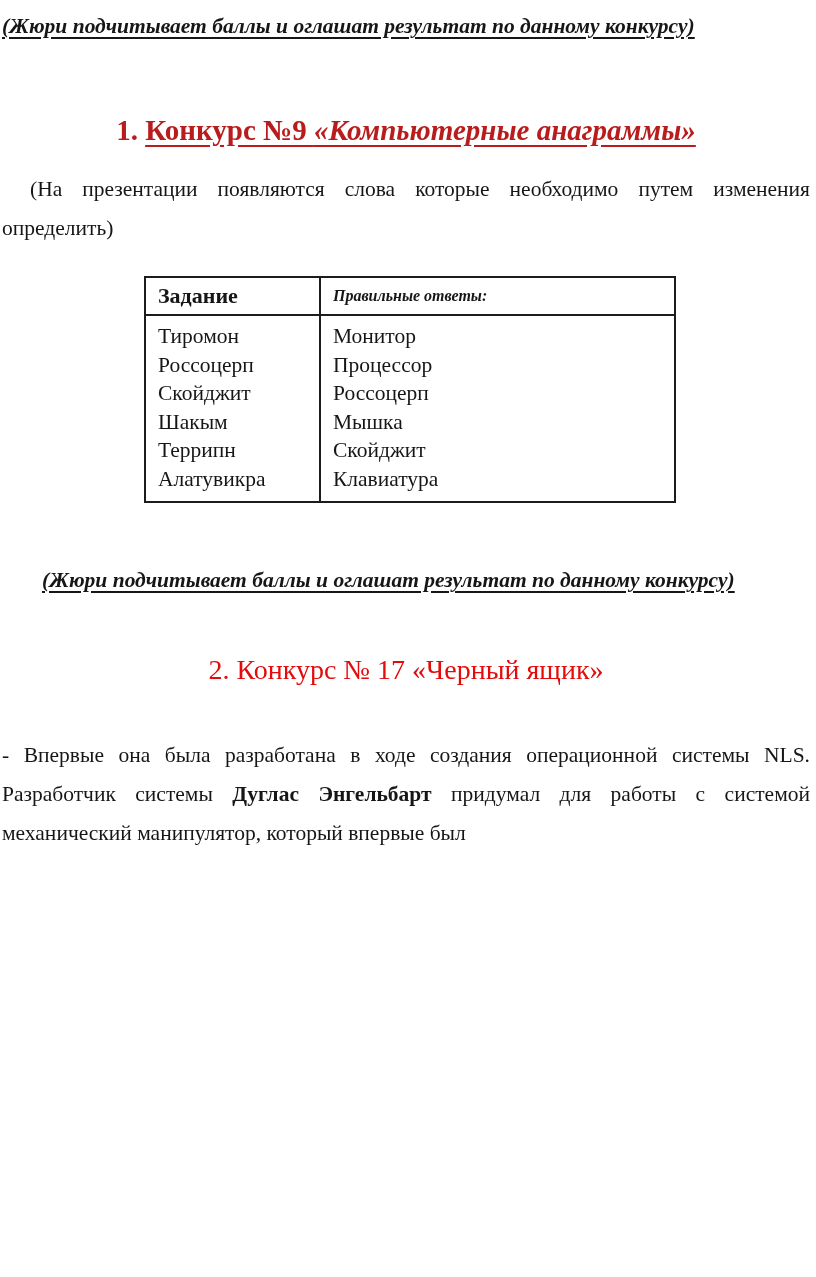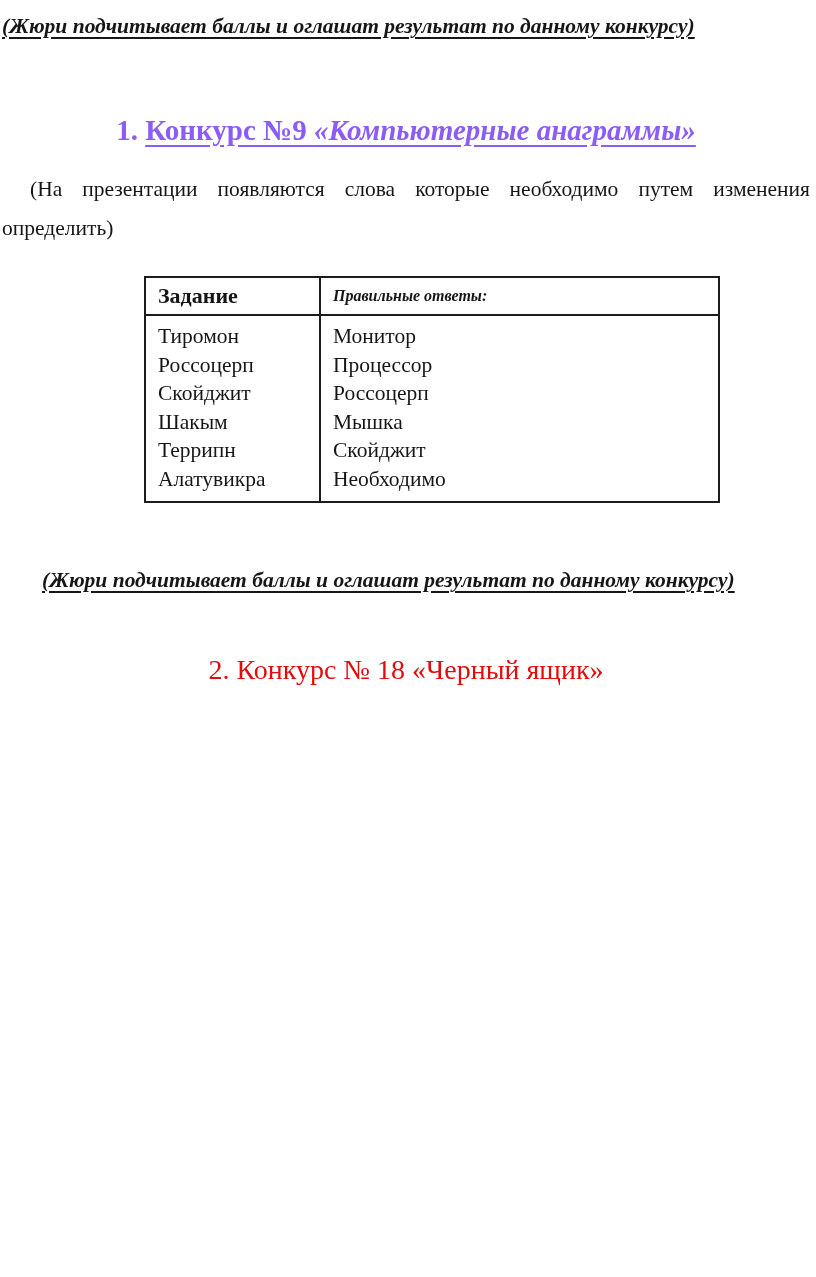--- a/index.html
+++ b/index.html
@@ -32,21 +32,21 @@
     margin-top: 56px;
     margin-left: 40px;
     width: 712px;
     line-height: 43px;
     text-align: justify;
   }
 
   h1.contest {
     margin: 0; padding: 0;
     font-weight: bold;
-    color: #8b5cf6;
+    color: #b91c1c;
     font-size: 29px;
     line-height: 44px;
     text-align: center;
   }
   #heading1 { margin-top: 62px; }
   #heading1 .h-underline { text-decoration: underline; text-underline-offset: 5px; }
   #heading1 .h-italic { font-style: italic; }
 
   h2.contest2 {
     margin: 0; padding: 0;
@@ -63,21 +63,21 @@
   #teacher2 { margin-top: 8px; }
   #final-para { margin-top: 44px; }
 
   .bold { font-weight: bold; }
   .red-label { color: #e02020; }
 
   table.quiz {
     margin-top: 28px;
     margin-left: 142px;
     border-collapse: collapse;
-    width: 576px;
+    width: 532px;
     font-size: 21.5px;
   }
   table.quiz td, table.quiz th {
     border: 2px solid #1c1c1c;
     text-align: left;
     vertical-align: top;
     padding: 6px 8px 8px 12px;
   }
   table.quiz th.c1 { width: 153px; font-weight: bold; font-size: 22px; }
   table.quiz th.c2 { font-weight: bold; font-style: italic; font-size: 16px; }
@@ -118,30 +118,33 @@
         <div class="cell-line">Шакым</div>
         <div class="cell-line">Террипн</div>
         <div class="cell-line">Алатувикра</div>
       </td>
       <td>
         <div class="cell-line">Монитор</div>
         <div class="cell-line">Процессор</div>
         <div class="cell-line">Россоцерп</div>
         <div class="cell-line">Мышка</div>
         <div class="cell-line">Скойджит</div>
-        <div class="cell-line">Необходимо</div>
+        <div class="cell-line">Клавиатура</div>
       </td>
     </tr>
   </tbody>
     </table>
 
   <p class="para jury" id="jury2">
     <span>(Жюри подчитывает баллы и оглашат  результат по  данному конкурсу)</span>
   </p>
 
   <h2 class="contest2">
     <span>2.</span>
-    <span>Конкурс № 18  «Черный ящик»</span>
+    <span>Конкурс № 17  «Черный ящик»</span>
   </h2>
 
 
+  <p class="para" id="final-para">
+    <span>- Впервые она была разработана в ходе создания операционной системы NLS. Разработчик системы </span><span class="bold">Дуглас Энгельбарт</span><span> придумал для работы с системой механический манипулятор, который впервые был</span>
+  </p>
 
 </div>
 
 </body></html>

